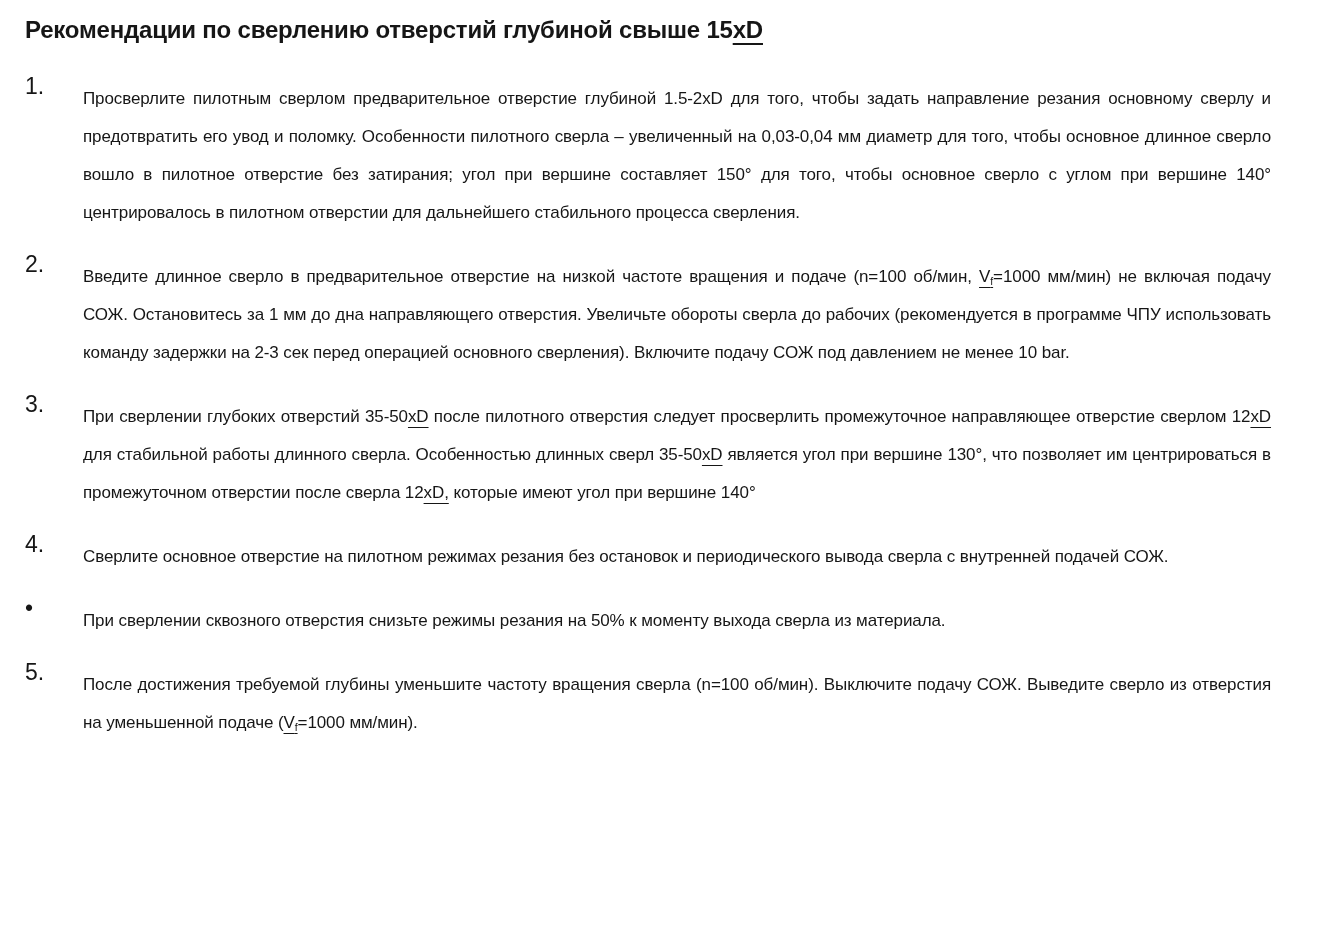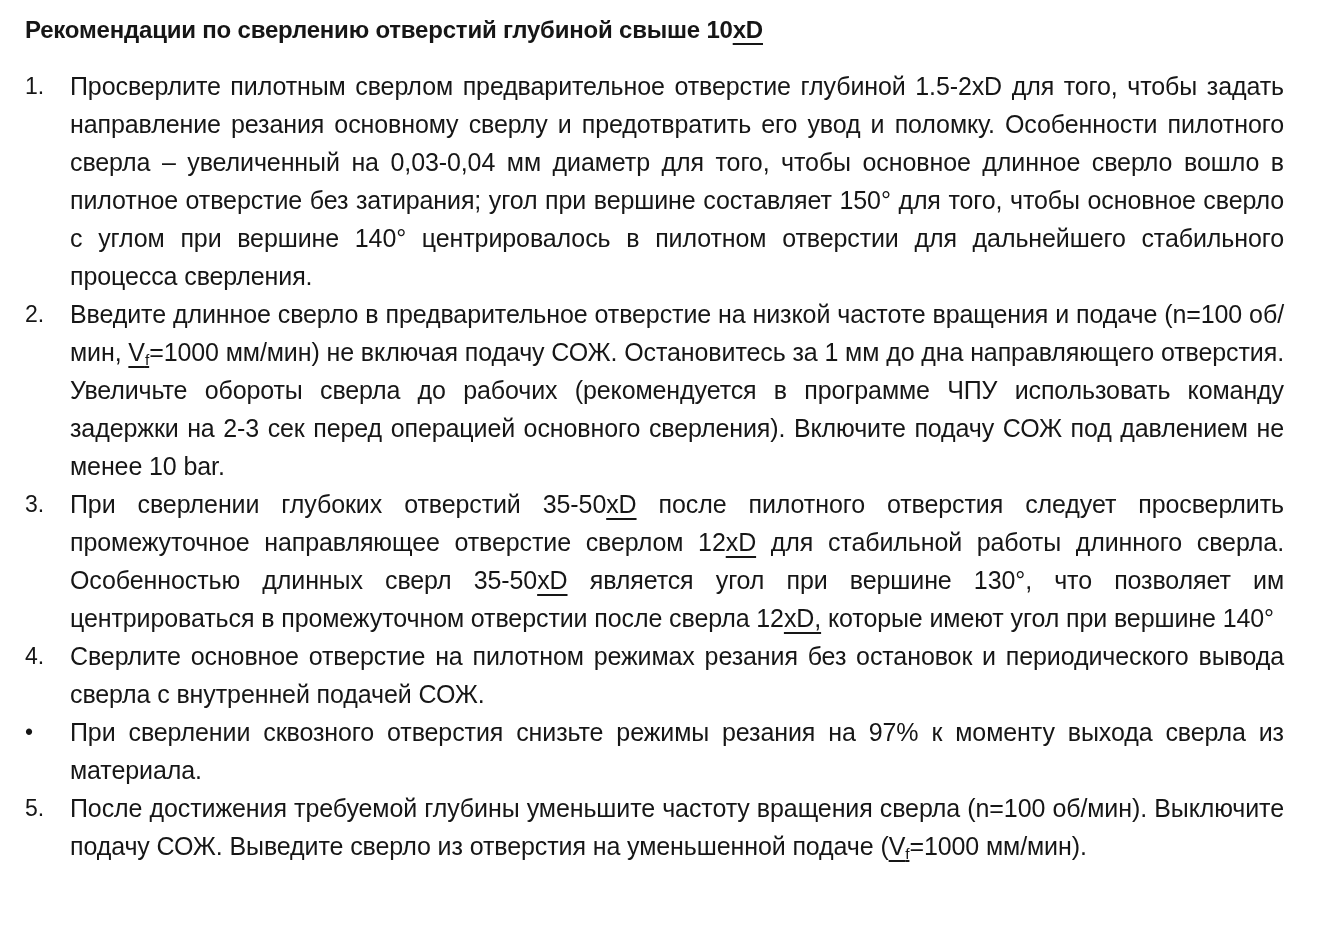--- a/index.html
+++ b/index.html
@@ -29,22 +29,22 @@
     align-items: flex-start;
   }
   .item-marker {
     flex: 0 0 45px;
     font-size: 23px;
     line-height: 38px;
     letter-spacing: -0.1px;
   }
   .item-body {
     flex: 1 1 auto;
-    margin: 0;
-    font-size: 25px;
+    margin: 13px;
+    font-size: 17px;
     line-height: 38px;
     letter-spacing: -0.1px;
     text-align: justify;
   }
   .misspell {
     text-decoration-line: underline;
     text-decoration-style: wavy;
     text-decoration-color: #e02317;
     text-decoration-thickness: 2px;
     text-underline-offset: 5px;
@@ -56,21 +56,21 @@
     vertical-align: baseline;
     position: relative;
     top: 0.28em;
   }
 </style>
 </head>
 <body>
 
 <div class="page">
 
-  <h1 class="doc-title"><span>Рекомендации по сверлению отверстий глубиной свыше 10</span><span class="misspell">xD</span></h1>
+  <h1 class="doc-title"><span>Рекомендации по сверлению отверстий глубиной свыше 15</span><span class="misspell">xD</span></h1>
 
   <div class="item">
     <span class="item-marker">1.</span>
     <p class="item-body"><span>Просверлите пилотным сверлом предварительное отверстие глубиной 1.5-2xD для того, чтобы задать направление резания основному сверлу и предотвратить его увод и поломку. Особенности пилотного сверла – увеличенный на 0,03-0,04 мм диаметр для того, чтобы основное длинное сверло вошло в пилотное отверстие без затирания; угол при вершине составляет 150° для того, чтобы основное сверло с углом при вершине 140° центрировалось в пилотном отверстии для дальнейшего стабильного процесса сверления.</span></p>
   </div>
 
   <div class="item">
     <span class="item-marker">2.</span>
     <p class="item-body"><span>Введите длинное сверло в предварительное отверстие на низкой частоте вращения и подаче (n=100 об/мин, </span><span class="misspell"><span>V</span><sub>f</sub></span><span>=1000 мм/мин) не включая подачу СОЖ. Остановитесь за 1 мм до дна направляющего отверстия. Увеличьте обороты сверла до рабочих (рекомендуется в программе ЧПУ использовать команду задержки на 2-3 сек перед операцией основного сверления). Включите подачу СОЖ под давлением не менее 10 bar.</span></p>
   </div>
@@ -80,21 +80,21 @@
     <p class="item-body"><span>При сверлении глубоких отверстий 35-50</span><span class="misspell">xD</span><span> после пилотного отверстия следует просверлить промежуточное направляющее отверстие сверлом 12</span><span class="misspell">xD</span><span> для стабильной работы длинного сверла. Особенностью длинных сверл 35-50</span><span class="misspell">xD</span><span> является угол при вершине 130°, что позволяет им центрироваться в промежуточном отверстии после сверла 12</span><span class="misspell">xD,</span><span> которые имеют угол при вершине 140°</span></p>
   </div>
 
   <div class="item">
     <span class="item-marker">4.</span>
     <p class="item-body"><span>Сверлите основное отверстие на пилотном режимах резания без остановок и периодического вывода сверла с внутренней подачей СОЖ.</span></p>
   </div>
 
   <div class="item">
     <span class="item-marker">•</span>
-    <p class="item-body"><span>При сверлении сквозного отверстия снизьте режимы резания на 97% к моменту выхода сверла из материала.</span></p>
+    <p class="item-body"><span>При сверлении сквозного отверстия снизьте режимы резания на 50% к моменту выхода сверла из материала.</span></p>
   </div>
 
   <div class="item">
     <span class="item-marker">5.</span>
     <p class="item-body"><span>После достижения требуемой глубины уменьшите частоту вращения сверла (n=100 об/мин). Выключите подачу СОЖ. Выведите сверло из отверстия на уменьшенной подаче (</span><span class="misspell"><span>V</span><sub>f</sub></span><span>=1000 мм/мин).</span></p>
   </div>
 
 </div>
 
 </body></html>

